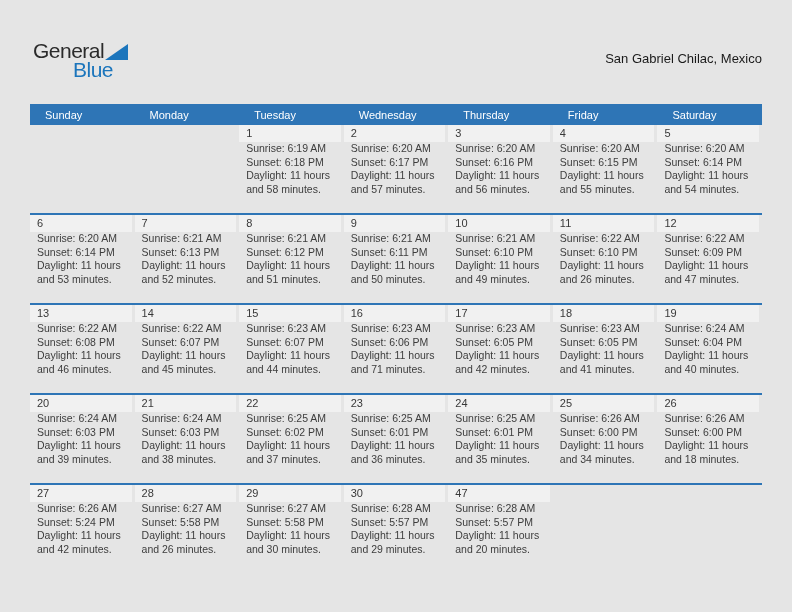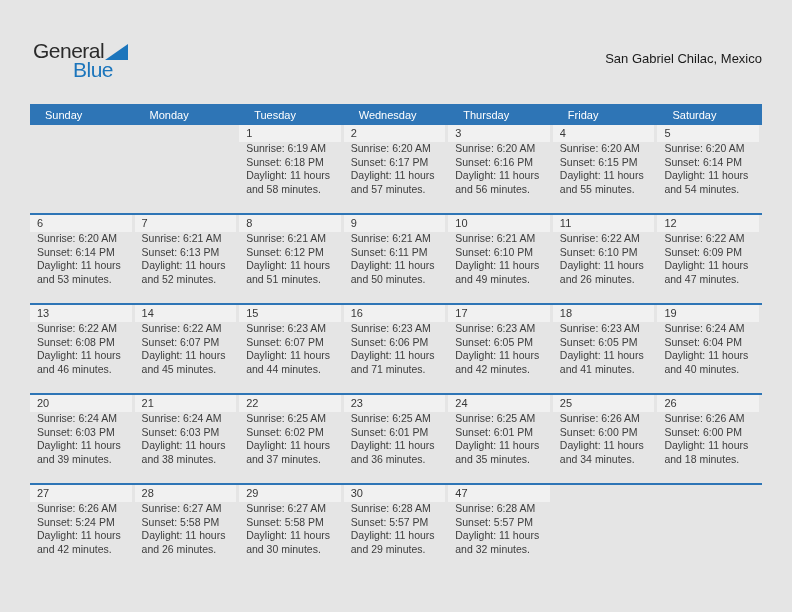--- a/index.html
+++ b/index.html
@@ -281,21 +281,21 @@
             <div class="line">Sunrise: 6:28 AM</div>
             <div class="line">Sunset: 5:57 PM</div>
             <div class="line">Daylight: 11 hours</div>
             <div class="line">and 29 minutes.</div>
           </div>
           <div class="cell">
             <div class="day-num">47</div>
             <div class="line">Sunrise: 6:28 AM</div>
             <div class="line">Sunset: 5:57 PM</div>
             <div class="line">Daylight: 11 hours</div>
-            <div class="line">and 32 minutes.</div>
+            <div class="line">and 20 minutes.</div>
           </div>
           <div class="cell"></div>
           <div class="cell"></div>
         </div>
       </div>
   </div>
 
 </div>
 
 </body></html>

